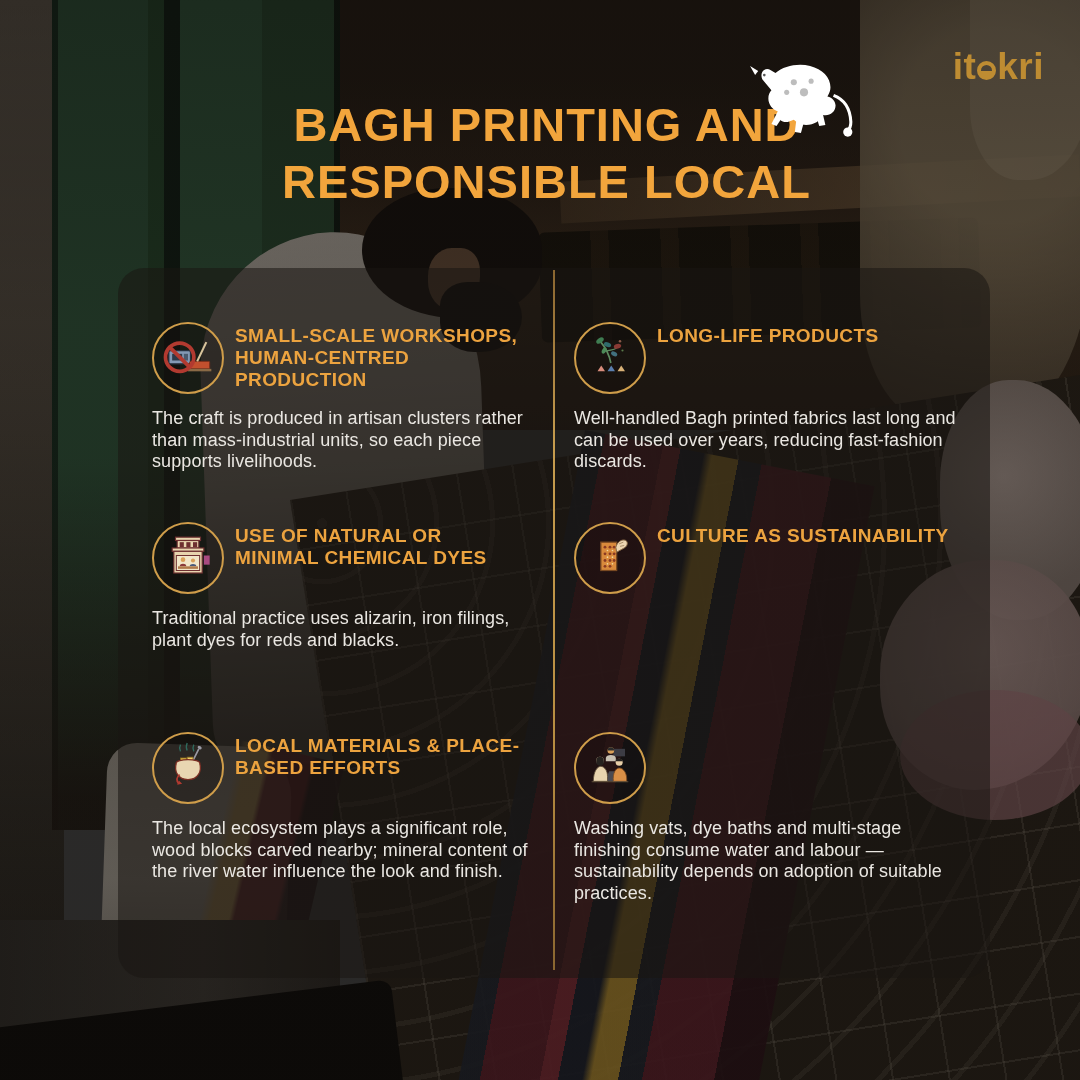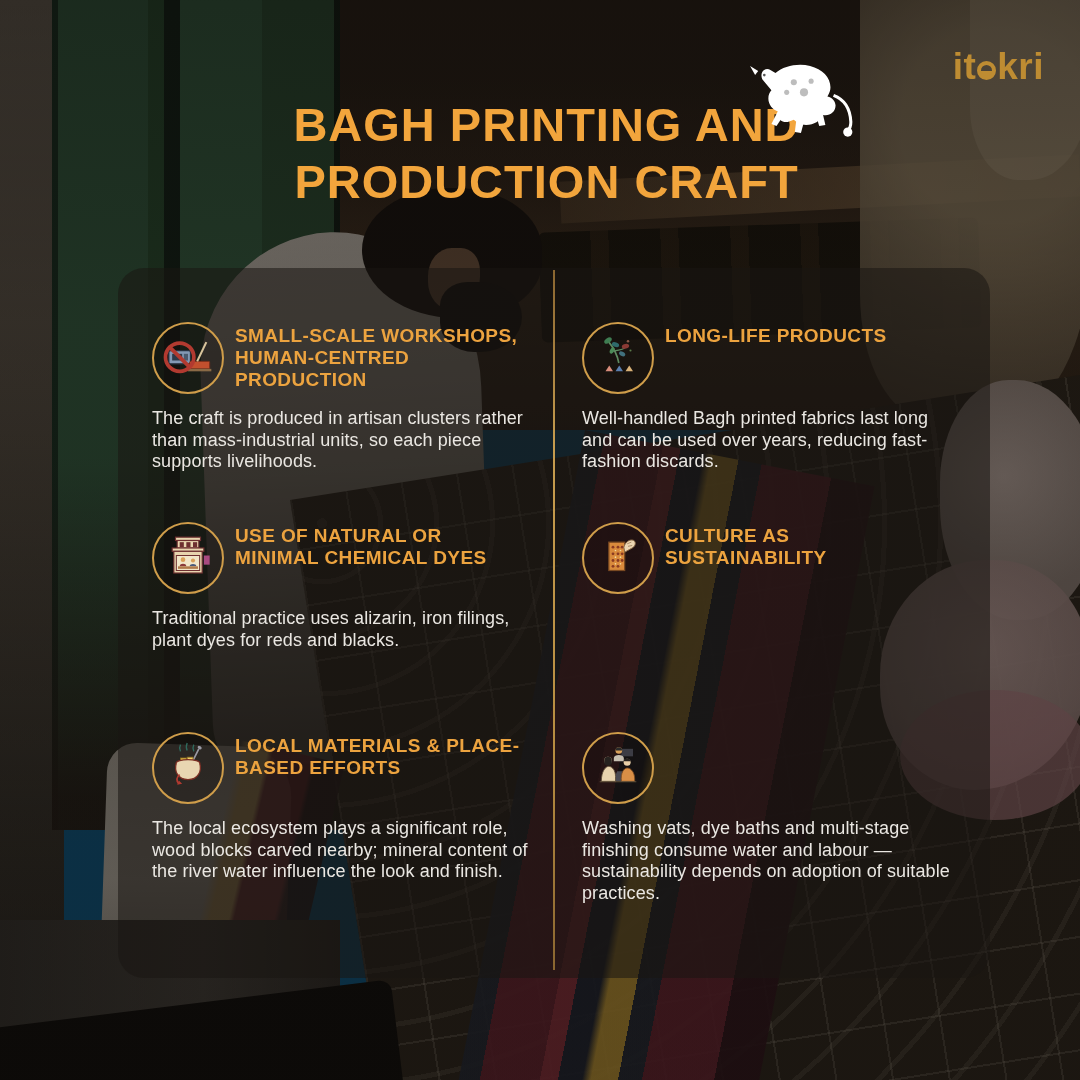--- a/index.html
+++ b/index.html
@@ -1,18 +1,18 @@
 <!DOCTYPE html>
 <html><head>
 <meta charset="utf-8">
 <style>
   html,body{margin:0;padding:0;background:#141110;}
   .canvas{
     position:relative;width:1080px;height:1080px;overflow:hidden;
-    background:#0c4a6e;
+    background:#404040;
     font-family:"Liberation Sans","DejaVu Sans",sans-serif;
   }
   .canvas *{box-sizing:border-box;}
   .abs{position:absolute;}
 
   
   .bg-wall{left:0;top:0;width:64px;height:1080px;
     background:linear-gradient(180deg,#5a5248,#474037 40%,#2e2a24 75%,#24201b);}
   .bg-door{left:52px;top:0;width:300px;height:830px;
     background:
@@ -65,21 +65,21 @@
     color:#F2A53C;font-size:47px;font-weight:bold;line-height:1.22;letter-spacing:1px;}
   .cow{left:748px;top:56px;width:112px;height:88px;}
 
   .panel{left:118px;top:268px;width:872px;height:710px;border-radius:26px;
     background:rgba(26,22,18,.55);}
   .divider{left:calc(50% - 1px);top:2px;width:2px;height:700px;
     background:linear-gradient(180deg,#8a6630,#c69c4e 25%,#b68c40 70%,#8a6630);}
   .grid{position:absolute;inset:0;display:grid;grid-template-columns:1fr 1fr;
     grid-template-rows:200px 210px auto;padding-top:54px;}
   .cell{padding-left:34px;padding-right:26px;}
-  .cell.right{padding-left:28px;padding-right:34px;}
+  .cell.right{padding-left:20px;padding-right:34px;}
   .item-head{display:flex;gap:11px;align-items:flex-start;}
   .icon-circle{width:72px;height:72px;flex:0 0 72px;border:2px solid #cf9d4a;border-radius:50%;
     display:flex;align-items:center;justify-content:center;background:rgba(10,8,6,.25);}
   .icon-circle svg{width:60px;height:60px;}
   .item-title{color:#ECA33F;font-weight:bold;font-size:19px;line-height:1.16;
     letter-spacing:.4px;padding-top:3px;max-width:315px;}
   .item-desc{margin:14px 0 0 0;color:#EAE7E2;font-size:18px;line-height:1.2;
     letter-spacing:.1px;max-width:404px;}
   .cell.right .item-desc{max-width:392px;}
 </style>
@@ -112,21 +112,21 @@
   </div>
 
   <div class="abs brand">
     <span>it</span>
       <span class="brand-o"></span>
       <span>kri</span>
   </div>
 
   <div class="abs title">
     <div>BAGH PRINTING AND</div>
-    <div>PRODUCTION CRAFT</div>
+    <div>RESPONSIBLE LOCAL</div>
   </div>
 
   <svg class="abs cow" viewBox="0 0 110 85">
     <path d="M10,14 l-8,-5 5,9 z" fill="#fff"></path>
     <path d="M14,22 c-3,-7 3,-12 8,-9 l5,3 c8,-7 22,-10 34,-7 c12,3 20,11 20,21 c0,3 -1,6 -3,9 c5,1 8,5 8,9 c0,7 -7,11 -13,9 c-2,6 -8,10 -16,10 c-5,0 -9,-2 -12,-5 l-6,2 c-5,1 -9,-2 -9,-6 l0,-4 c-6,-2 -10,-7 -10,-13 c0,-3 1,-6 3,-8 z" fill="#fff"></path>
     <path d="M30,52 l-7,14 5,2 8,-12 z" fill="#fff"></path>
     <path d="M48,58 l-2,16 6,1 4,-15 z" fill="#fff"></path>
     <path d="M66,55 l4,13 6,-1 -3,-13 z" fill="#fff"></path>
     <path d="M84,38 q16,6 17,26 q0,6 -3,8" stroke="#fff" stroke-width="3" fill="none"></path>
     <circle cx="98" cy="74" r="4.5" fill="#fff"></circle>

